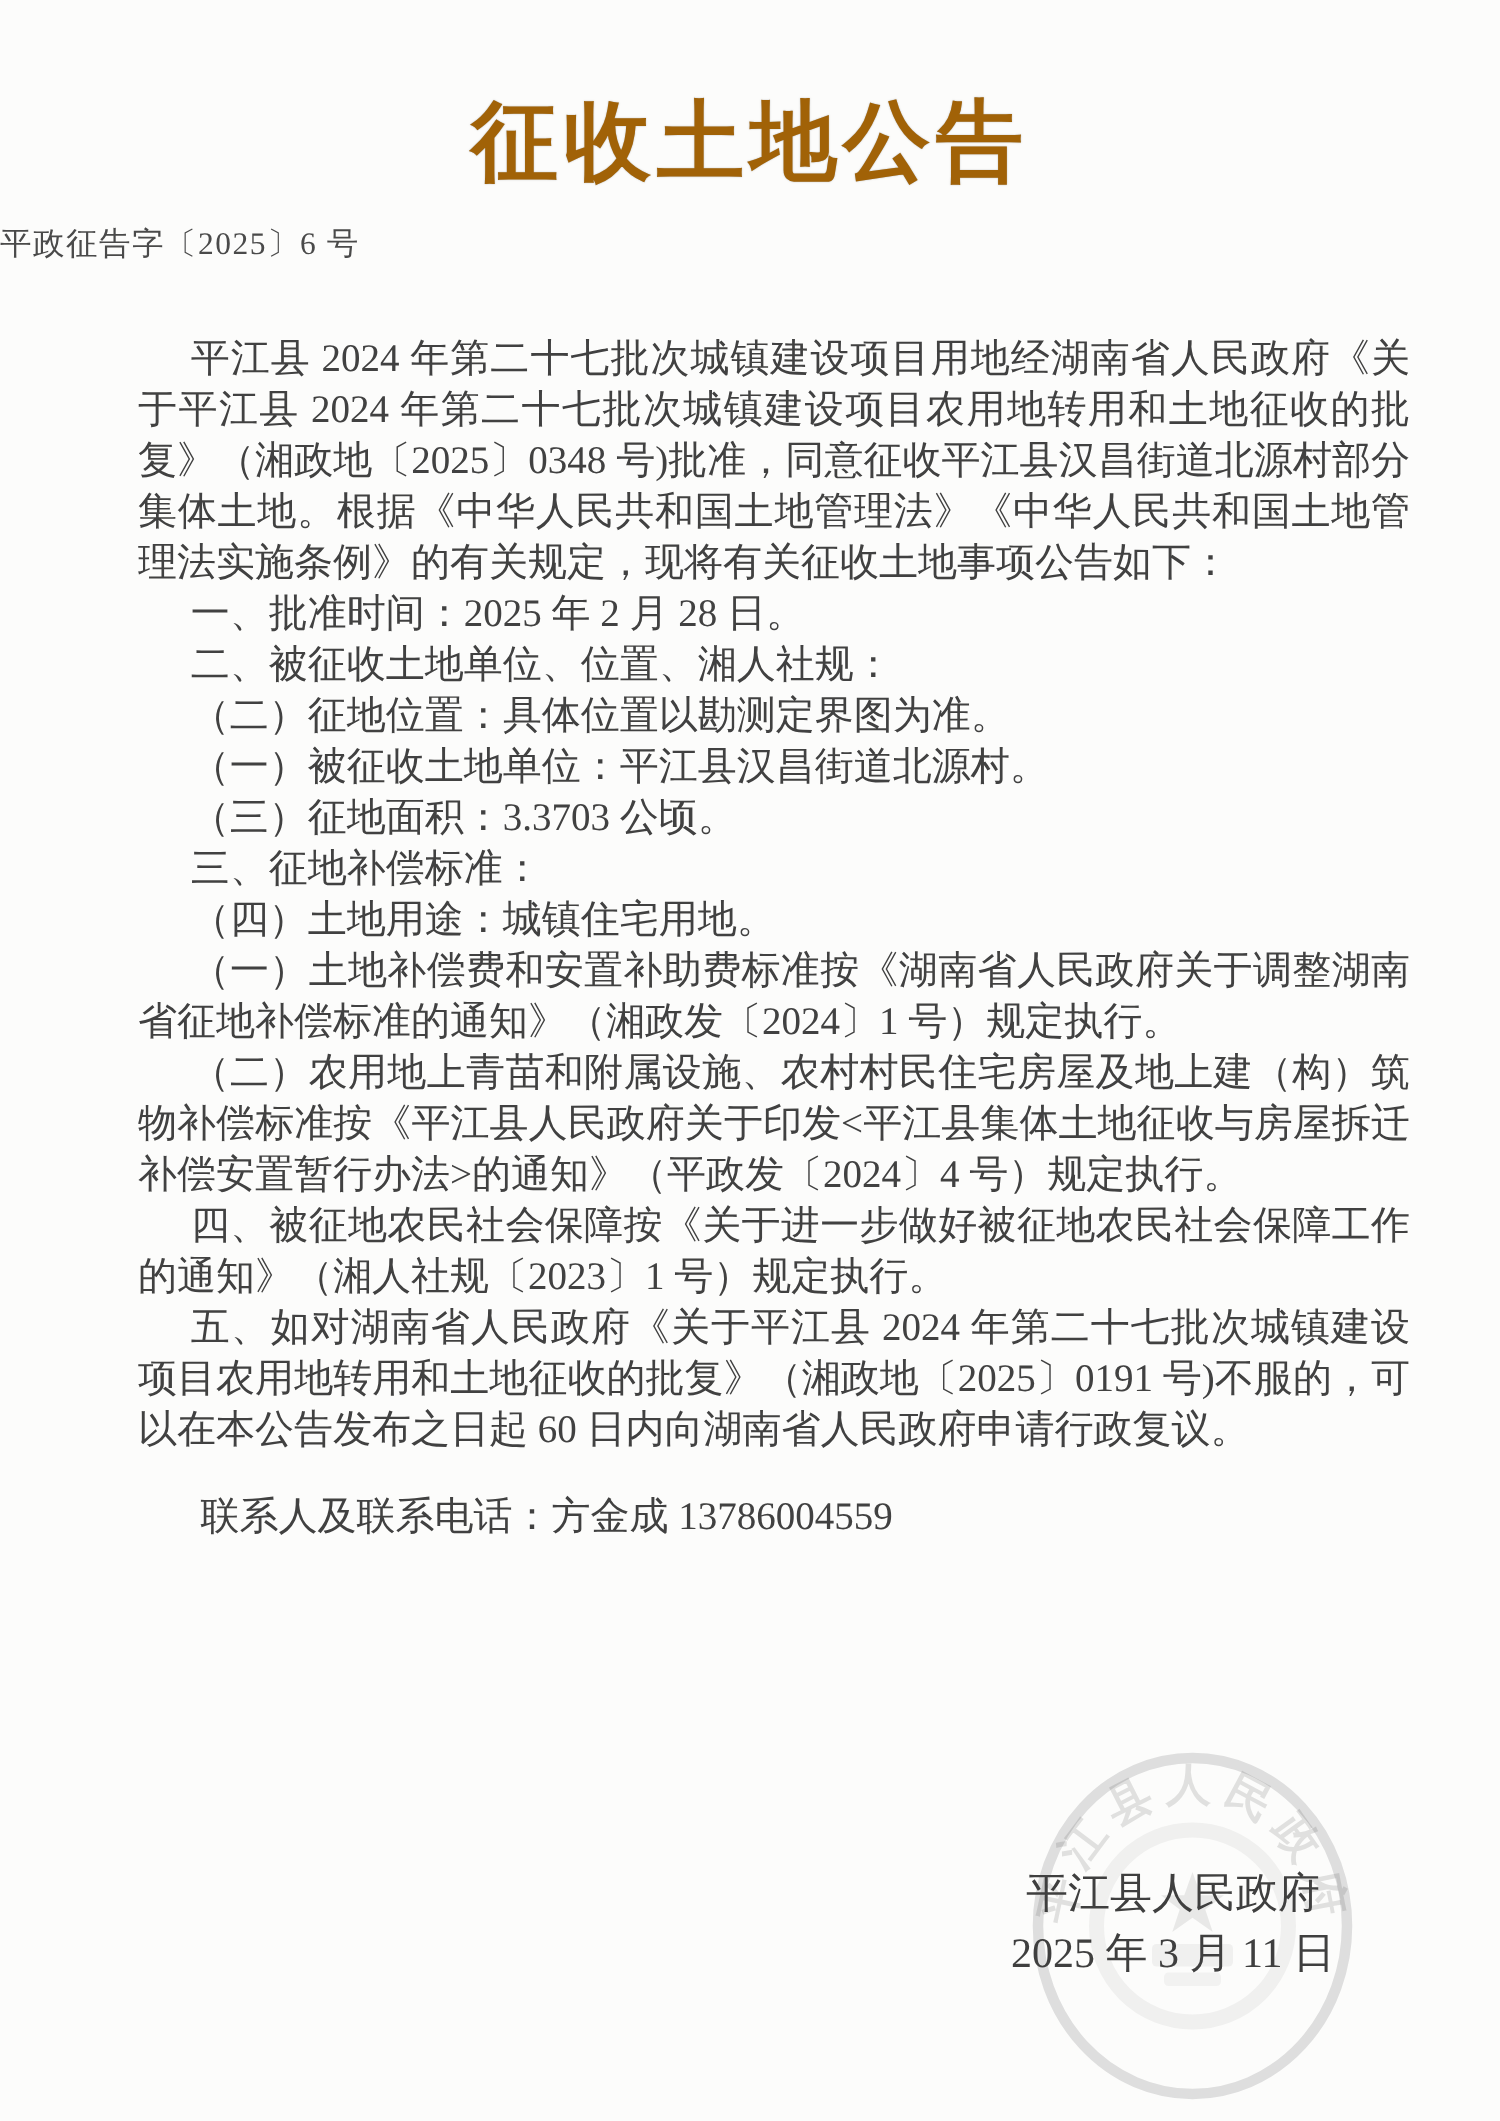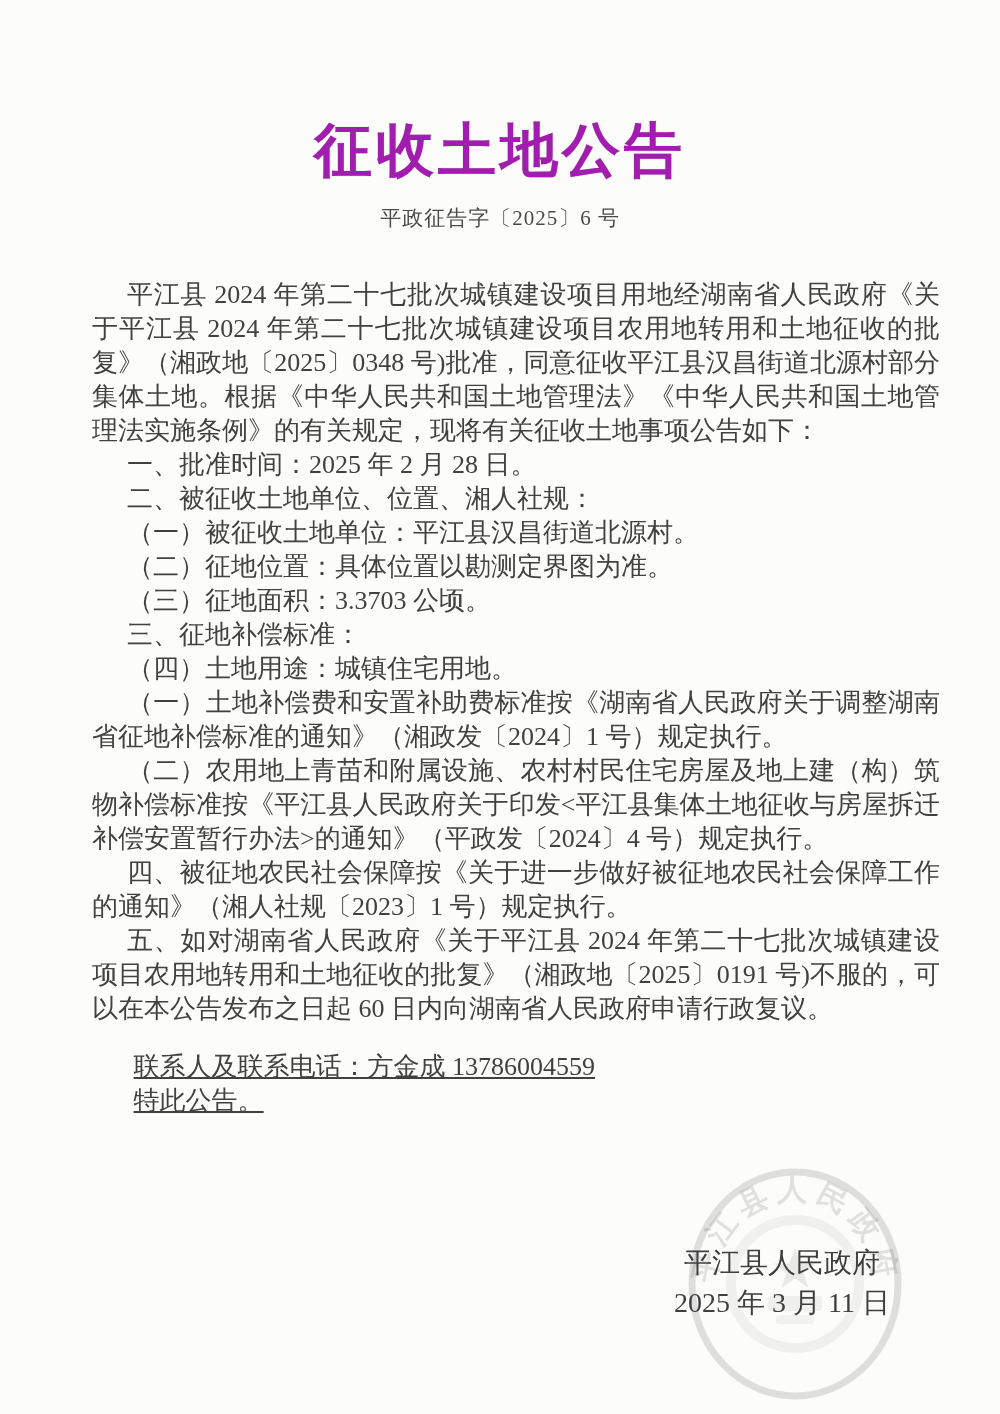--- a/index.html
+++ b/index.html
@@ -12,32 +12,31 @@
     position: relative;
     width: 1000px;
     height: 1414px;
     margin: 0 auto;
     background: #fcfcfb;
     overflow: hidden;
     color: #414141;
   }
   .doc-title {
     margin: 0;
-    padding-top: 116px;
+    padding-top: 60px;
     text-align: center;
     font-size: 58px;
     font-weight: bold;
     letter-spacing: 4px;
-    color: #a21caf;
+    color: #a16207;
     line-height: 1.2;
     text-shadow: 0 0 1px rgba(90,90,90,0.5);
   }
   .doc-number {
     margin-top: 18px;
-    text-align: center;
     font-size: 21px;
     color: #4a4a4a;
     letter-spacing: 1px;
   }
   .doc-body {
     margin: 46px 60px 0 92px;
     font-size: 26px;
     line-height: 34px;
     text-align: justify;
     color: #414141;
@@ -48,21 +47,20 @@
   }
   .contact-block {
     margin: 24px 84px 0 92px;
     font-size: 26px;
     line-height: 34px;
     color: #414141;
   }
   .contact-block p {
     margin: 0;
     text-indent: 1.6em;
-    text-decoration: underline;
   }
   .signature-block {
     position: absolute;
     left: 652px;
     top: 1243px;
     width: 260px;
     text-align: center;
     font-size: 28px;
     line-height: 40px;
     color: #3f3f3f;
@@ -92,34 +90,33 @@
 <div class="page">
 
   <h1 class="doc-title">征收土地公告</h1>
 
   <div class="doc-number">平政征告字〔2025〕6 号</div>
 
   <div class="doc-body">
       <p>平江县 2024 年第二十七批次城镇建设项目用地经湖南省人民政府《关于平江县 2024 年第二十七批次城镇建设项目农用地转用和土地征收的批复》（湘政地〔2025〕0348 号)批准，同意征收平江县汉昌街道北源村部分集体土地。根据《中华人民共和国土地管理法》《中华人民共和国土地管理法实施条例》的有关规定，现将有关征收土地事项公告如下：</p>
       <p>一、批准时间：2025 年 2 月 28 日。</p>
       <p>二、被征收土地单位、位置、湘人社规：</p>
+      <p>（二）征地位置：具体位置以勘测定界图为准。</p>
       <p>（一）被征收土地单位：平江县汉昌街道北源村。</p>
-      <p>（二）征地位置：具体位置以勘测定界图为准。</p>
       <p>（三）征地面积：3.3703 公顷。</p>
       <p>三、征地补偿标准：</p>
       <p>（四）土地用途：城镇住宅用地。</p>
       <p>（一）土地补偿费和安置补助费标准按《湖南省人民政府关于调整湖南省征地补偿标准的通知》（湘政发〔2024〕1 号）规定执行。</p>
       <p>（二）农用地上青苗和附属设施、农村村民住宅房屋及地上建（构）筑物补偿标准按《平江县人民政府关于印发&lt;平江县集体土地征收与房屋拆迁补偿安置暂行办法&gt;的通知》（平政发〔2024〕4 号）规定执行。</p>
       <p>四、被征地农民社会保障按《关于进一步做好被征地农民社会保障工作的通知》（湘人社规〔2023〕1 号）规定执行。</p>
       <p>五、如对湖南省人民政府《关于平江县 2024 年第二十七批次城镇建设项目农用地转用和土地征收的批复》（湘政地〔2025〕0191 号)不服的，可以在本公告发布之日起 60 日内向湖南省人民政府申请行政复议。</p>
     </div>
 
   <div class="contact-block">
     <p>联系人及联系电话：方金成 13786004559</p>
-    <p>特此公告。</p>
   </div>
 
   <div class="seal">
     <svg viewBox="0 0 222 240" xmlns="http://www.w3.org/2000/svg">
       <ellipse cx="111" cy="120" rx="103" ry="112" fill="none" stroke-width="7" stroke="#dedede"></ellipse>
       <circle cx="111" cy="120" r="64" fill="none" stroke="rgba(90,90,90,0.07)" stroke-width="10"></circle>
       <polygon points="111,84 116.5,99.5 132,99.5 119.5,109 124.5,124 111,114.5 97.5,124 102.5,109 90,99.5 105.5,99.5" fill="rgba(70,70,70,0.11)"></polygon>
       <rect x="84" y="132" width="54" height="15" rx="3" fill="rgba(80,80,80,0.07)"></rect>
       <rect x="92" y="151" width="38" height="9" rx="3" fill="rgba(80,80,80,0.06)"></rect>
       <path id="sealArc" d="M 31 120 A 80 84 0 0 1 191 120" fill="none"></path>

